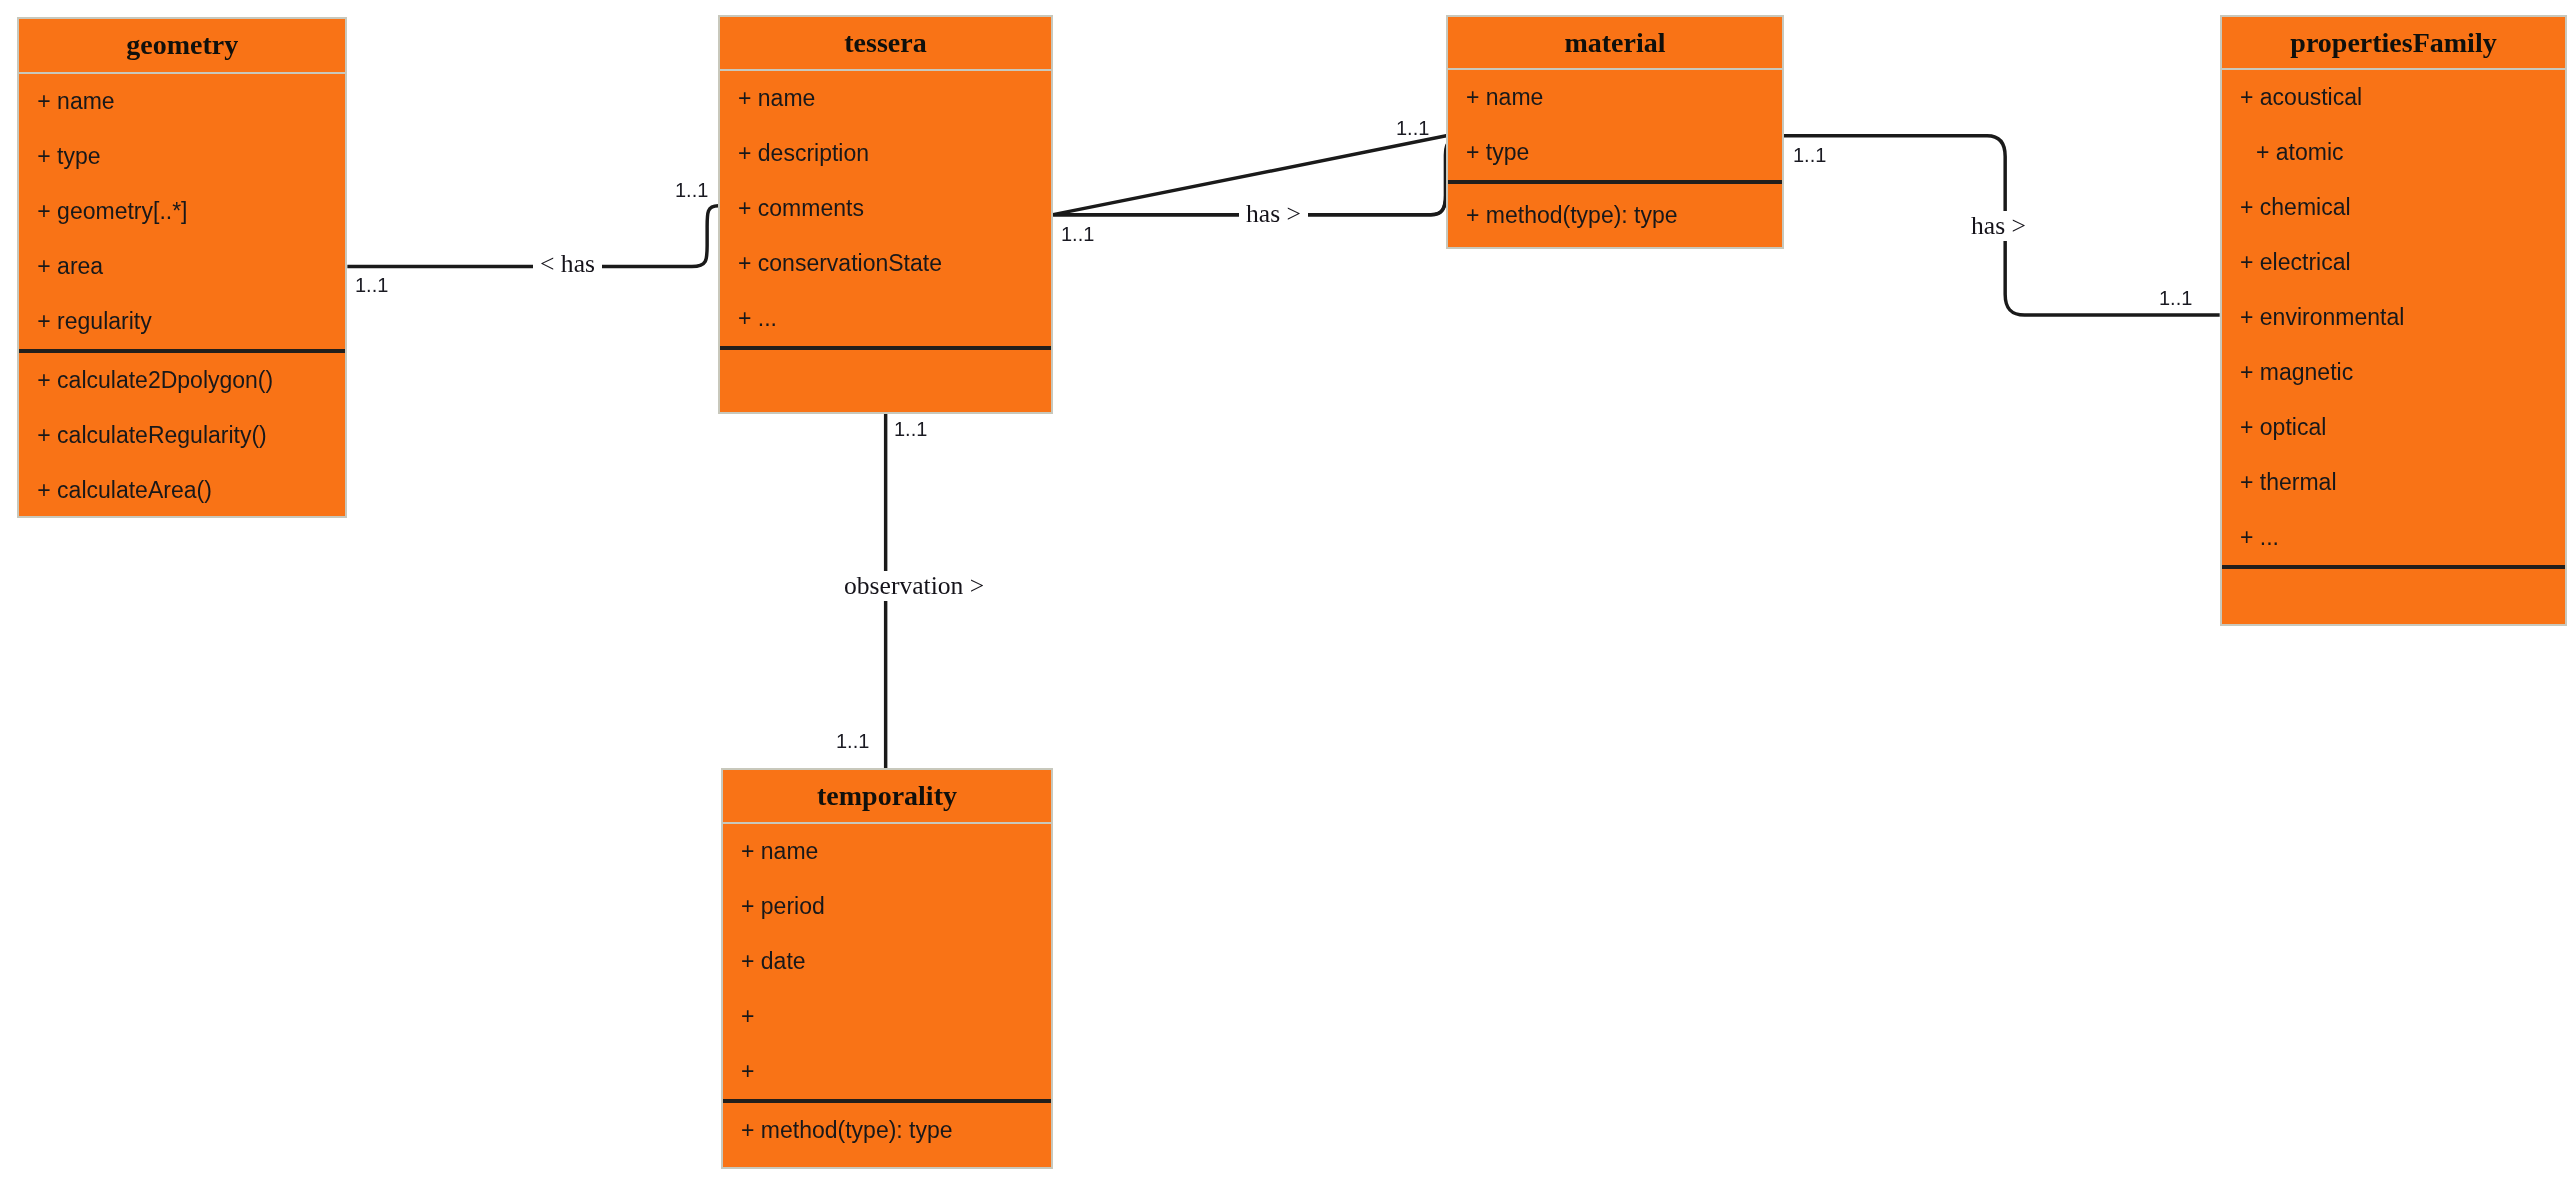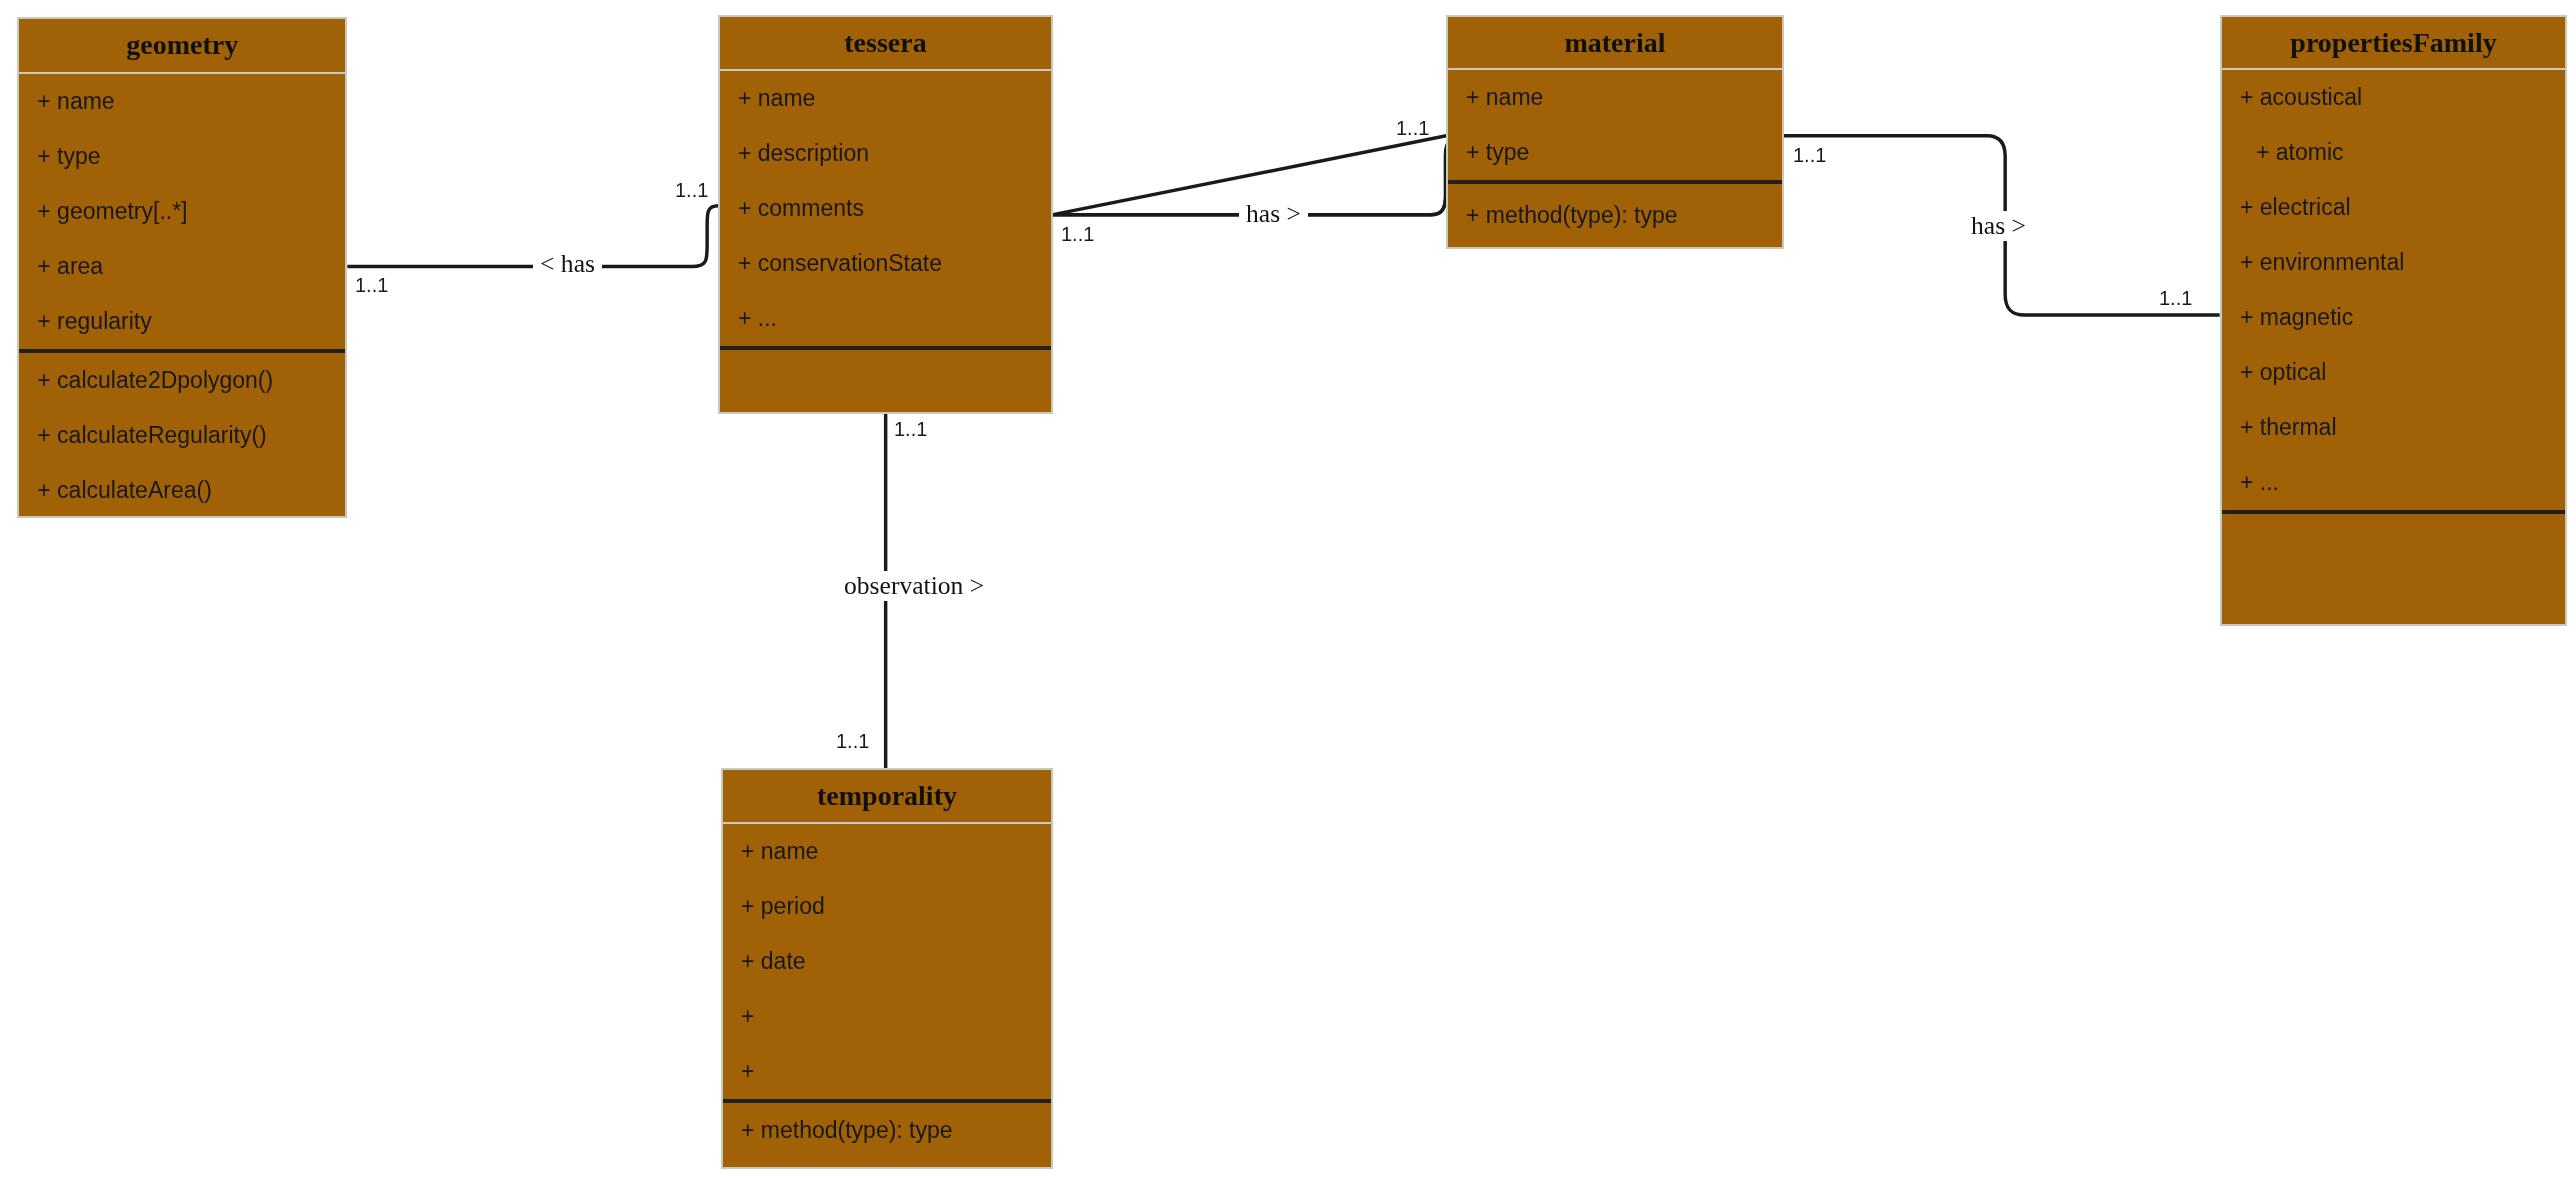--- a/index.html
+++ b/index.html
@@ -14,21 +14,21 @@
     background: #ffffff;
     font-family: "Liberation Sans", sans-serif;
     overflow: hidden;
   }
 
   
   .uml-class {
     position: absolute;
     box-sizing: border-box;
     border: 2.1px solid #c8c8bc;
-    background: #a16207;
+    background: #f97316;
   }
   .uml-title {
     box-sizing: border-box;
     width: 100%;
     text-align: center;
     font-family: "Liberation Serif", serif;
     font-weight: bold;
     font-size: 28px;
     color: #10100c;
     border-bottom: 2.1px solid #c8c8bc;
@@ -159,20 +159,21 @@
     <div class="uml-compartment ops">
       <div class="uml-row" style="height:62px;">+ method(type): type</div>
     </div>
   </div>
 
   <div class="uml-class" style="left:2220px; top:15px; width:347px; height:611px;">
     <div class="uml-title" style="height:53px;">propertiesFamily</div>
     <div class="uml-compartment attrs">
       <div class="uml-row" style="height:55px;">+ acoustical</div>
       <div class="uml-row" style="height:55px;margin-left:16px;">+ atomic</div>
+      <div class="uml-row" style="height:55px;">+ chemical</div>
       <div class="uml-row" style="height:55px;">+ electrical</div>
       <div class="uml-row" style="height:55px;">+ environmental</div>
       <div class="uml-row" style="height:55px;">+ magnetic</div>
       <div class="uml-row" style="height:55px;">+ optical</div>
       <div class="uml-row" style="height:55px;">+ thermal</div>
       <div class="uml-row" style="height:55px;">+ ...</div>
     </div>
     <div class="uml-compartment ops">
       <div class="uml-row" style="height:55px;"></div>
     </div>

